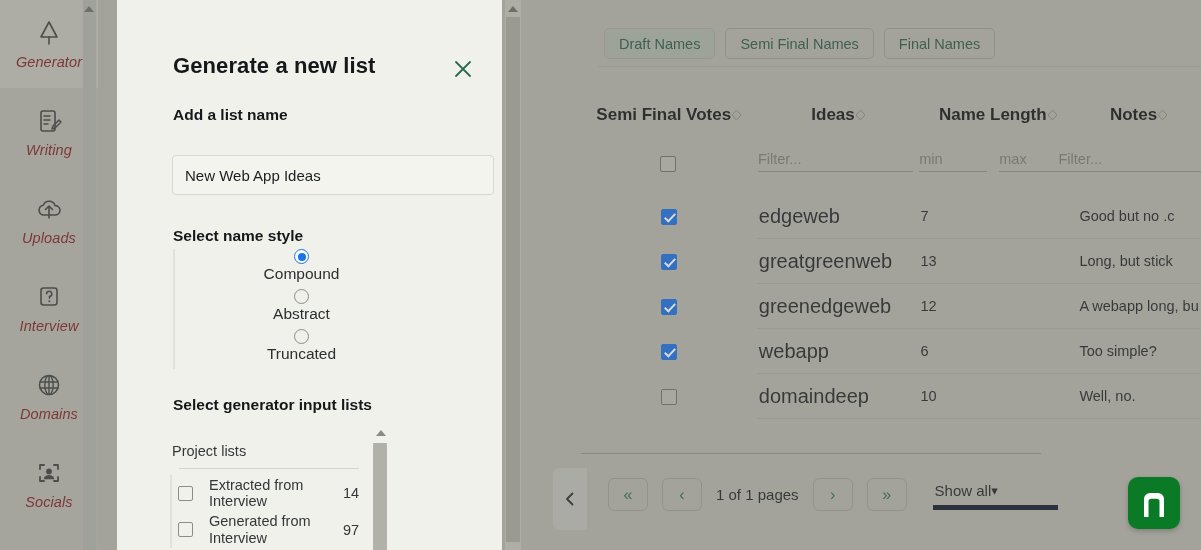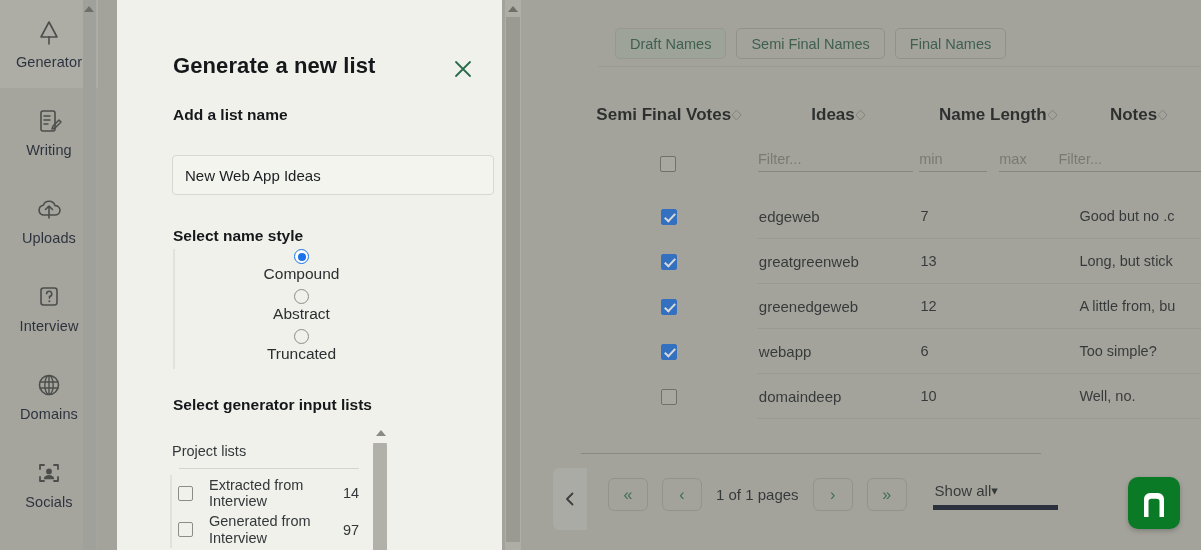--- a/index.html
+++ b/index.html
@@ -28,22 +28,23 @@
     height: 88px; width: 98px;
     display: flex; flex-direction: column;
     align-items: center; justify-content: center;
     gap: 7px;
     color: #3b3f3d;
   }
   .side-item.active { background: #c2c2bc; }
   .side-ico { width: 30px; height: 30px; display: block; }
   .side-ico svg { width: 30px; height: 30px; display: block; }
   .side-label {
-    font-size: 14.5px; color: #0f172a; letter-spacing: .1px;
+    font-size: 14.5px; color: #7f1d1d; letter-spacing: .1px;
     line-height: 1;
+    font-style: italic;
   }
 
   
   .side-scroll {
     position: absolute; right: 2px; top: 0; width: 13px; height: 550px;
     background: #b2b2ac; z-index: 11;
   }
   .side-scroll .arrow {
     position: absolute; top: 6px; left: 1px;
     width: 0; height: 0;
@@ -184,21 +185,21 @@
     z-index: 30;
   }
   .collapse-tab svg { width: 16px; height: 16px; display: block; }
 
   
   .content {
     position: absolute; left: 521px; top: 0; width: 680px; height: 550px;
     background: #b5b5ae; z-index: 5;
   }
   .tabs {
-    position: absolute; left: 94px; top: 28px;
+    position: absolute; left: 83px; top: 28px;
     display: flex; gap: 10px;
   }
   .tab {
     height: 31px; padding: 0 14px;
     display: flex; align-items: center;
     font-size: 14.5px; color: #2a5643;
     border: 1px solid #9c9c95; border-radius: 5px;
     background: transparent;
     font-family: "Liberation Sans", sans-serif;
     white-space: nowrap;
@@ -258,21 +259,21 @@
   }
   .cb.off { border: 1px solid #6f6f69; background: #bcbcb5; }
   .cb.on { background: #1a6ee0; border: 1px solid #1a6ee0; }
   .cb.on::after {
     content: ""; position: absolute; left: 5px; top: 1.5px;
     width: 4px; height: 9px;
     border: solid #fff; border-width: 0 2px 2px 0;
     transform: rotate(43deg);
   }
   .td-idea {
-    width: 170px; font-size: 15px; color: #1e2225;
+    width: 170px; font-size: 20px; color: #1e2225;
     border-bottom: 1px solid #a8a8a1;
     align-items: center; padding-left: 2px;
   }
   .td-len {
     width: 165px; font-size: 14.5px; color: #1e2225;
     border-bottom: 1px solid #a8a8a1;
     padding-left: 2px;
   }
   .td-notes {
     width: 132px; font-size: 14.5px; color: #1e2225;
@@ -399,21 +400,21 @@
           <div class="td td-idea">greatgreenweb</div>
           <div class="td td-len">13</div>
           <div class="td td-notes">Long, but stick</div>
         </div>
         <div class="trow">
           <div class="td td-check">
             <div class="cb on"></div>
           </div>
           <div class="td td-idea">greenedgeweb</div>
           <div class="td td-len">12</div>
-          <div class="td td-notes">A little from, bu</div>
+          <div class="td td-notes">A webapp long, bu</div>
         </div>
         <div class="trow">
           <div class="td td-check">
             <div class="cb on"></div>
           </div>
           <div class="td td-idea">webapp</div>
           <div class="td td-len">6</div>
           <div class="td td-notes">Too simple?</div>
         </div>
         <div class="trow">

